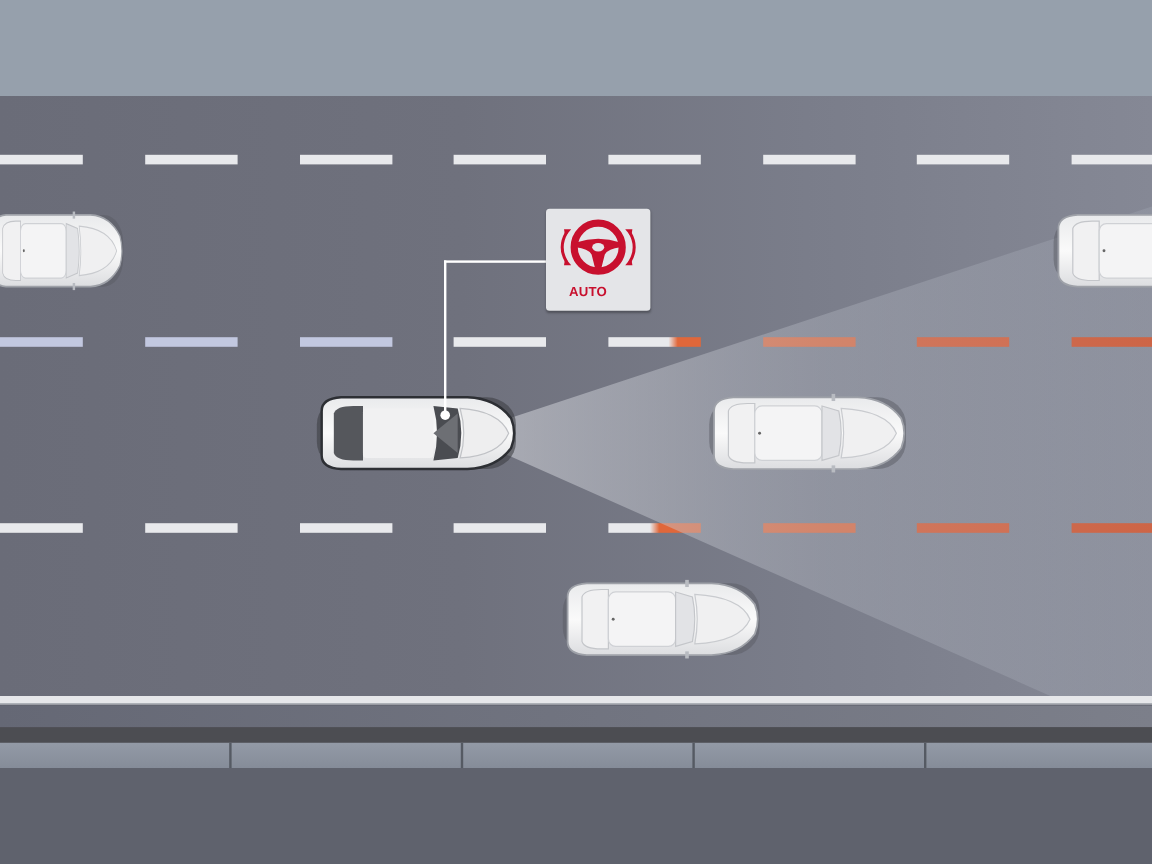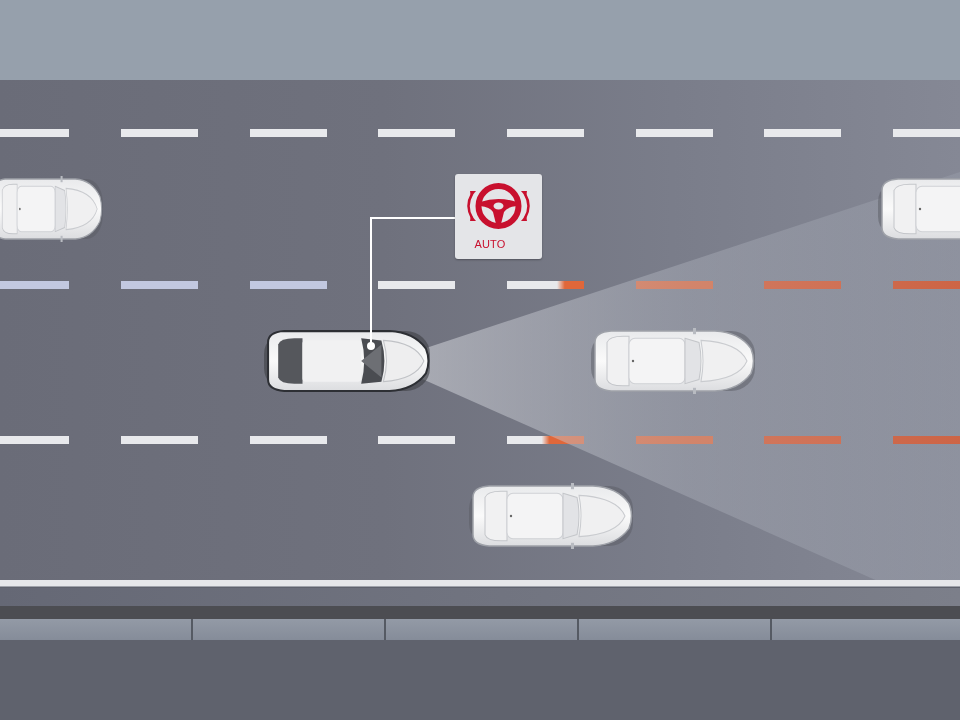--- a/index.html
+++ b/index.html
@@ -17,21 +17,21 @@
     .barrier-seg { position: absolute; top: 619px; width: 2px; height: 21px; background: #555a63; }
     .ground { position: absolute; left: 0; top: 640px; width: 960px; height: 80px; background: #5f626d; }
     .dash { position: absolute; height: 8px; width: 77px; }
     .beam { position: absolute; left: 0; top: 0; width: 960px; height: 720px; }
     .car { position: absolute; }
     .callout-line { position: absolute; background: #ffffff; }
     .icon-box { position: absolute; left: 455px; top: 174px; width: 87px; height: 85px;
       background: #e4e5e8; border-radius: 3px; box-shadow: 0 1px 2px rgba(0,0,0,0.3); }
     .icon-box svg { position: absolute; left: 0; top: 0; }
     .icon-label { position: absolute; left: 0; width: 70px; top: 64px; text-align: center;
-      font-family: "Liberation Sans", sans-serif; font-weight: normal; font-size: 11px; color: #c8102e; letter-spacing: 0.2px; }
+      font-family: "Liberation Sans", sans-serif; font-weight: bold; font-size: 11px; color: #c8102e; letter-spacing: 0.2px; }
   </style>
 </head>
 <body>
 
 <div class="scene">
   <div class="sky"></div>
   <div class="road"></div>
 
   <div>
     <div class="dash" style="left:-8px;top:129px;background:#e8e9ec;"></div>

